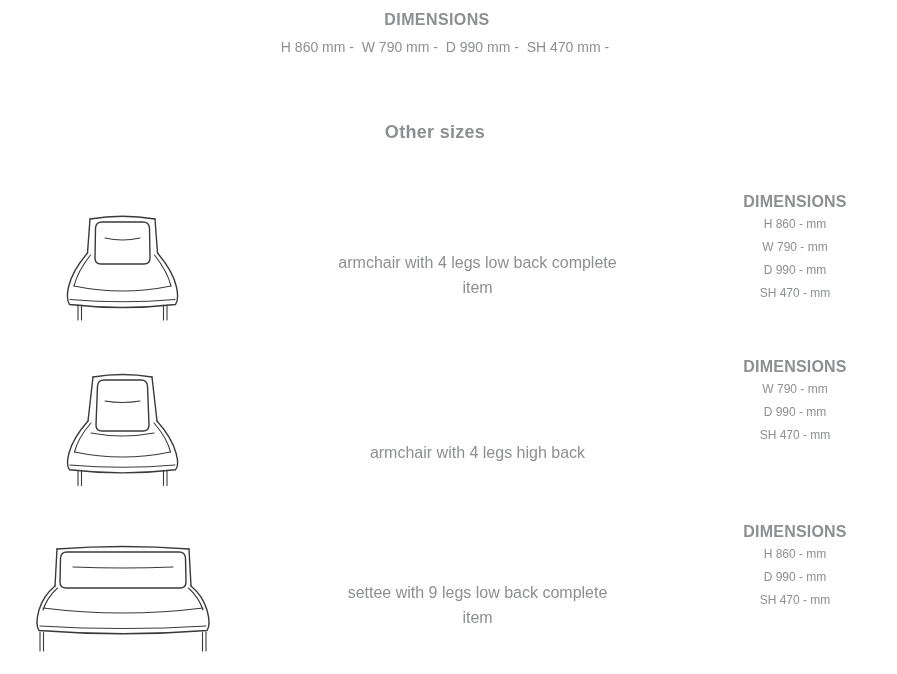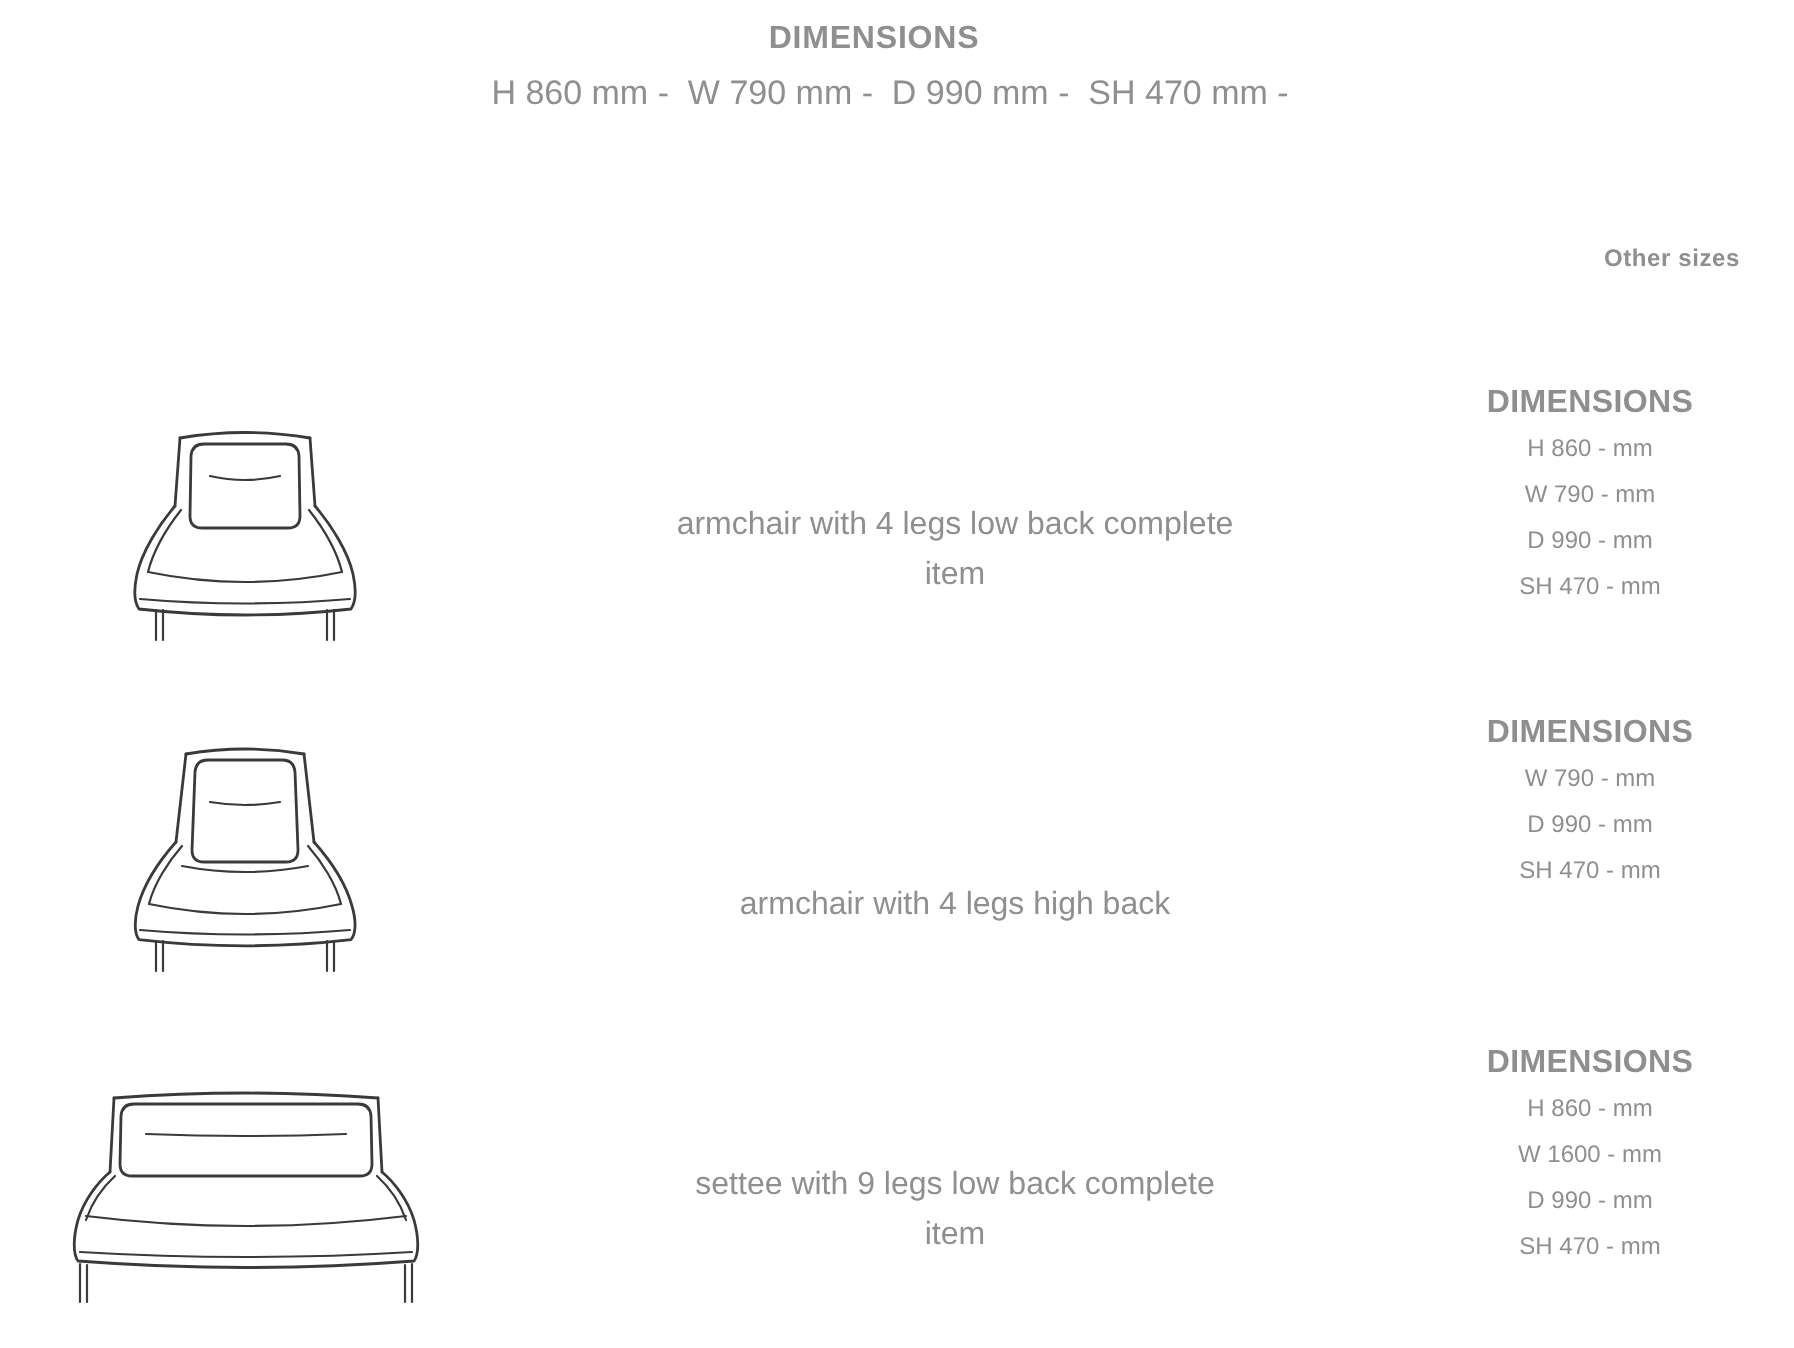--- a/index.html
+++ b/index.html
@@ -23,31 +23,31 @@
     position:absolute;
     top:12px;left:0;width:874px;
     text-align:center;
   }
   .top-title{
     font-size:16px;font-weight:bold;letter-spacing:.4px;
     line-height:16px;
   }
   .top-sub{
     margin-top:10px;
-    font-size:17px;line-height:18px;
+    font-size:14px;line-height:18px;
     white-space:pre;
     margin-left:16px;
   }
 
   
   .section-title{
     position:absolute;
     top:122px;left:0;width:870px;
-    text-align:right;
-    font-size:12px;font-weight:bold;letter-spacing:.3px;
+    text-align:center;
+    font-size:18px;font-weight:bold;letter-spacing:.3px;
   }
 
   
   .rows{position:absolute;top:180px;left:0;right:0;}
   .row{display:flex;height:165px;}
   .col-img{
     width:245px;
     display:flex;align-items:center;justify-content:center;
     color:var(--line);
   }
@@ -164,20 +164,19 @@
           <path class="thin" d="M169.5,92.5 V111 M173,92 V111"></path>
         </svg>
       </div>
       <div class="col-desc">
         <div class="desc">settee with 9 legs low back complete
 item</div>
       </div>
       <div class="col-dims">
         <div class="dim-title">DIMENSIONS</div>
         <div class="dim-line">H 860 - mm</div>
-        <div class="dim-line">W 1600 - mm</div>
         <div class="dim-line">D 990 - mm</div>
         <div class="dim-line">SH 470 - mm</div>
       </div>
     </div>
 
   </div>
 </div>
 
 </body></html>

